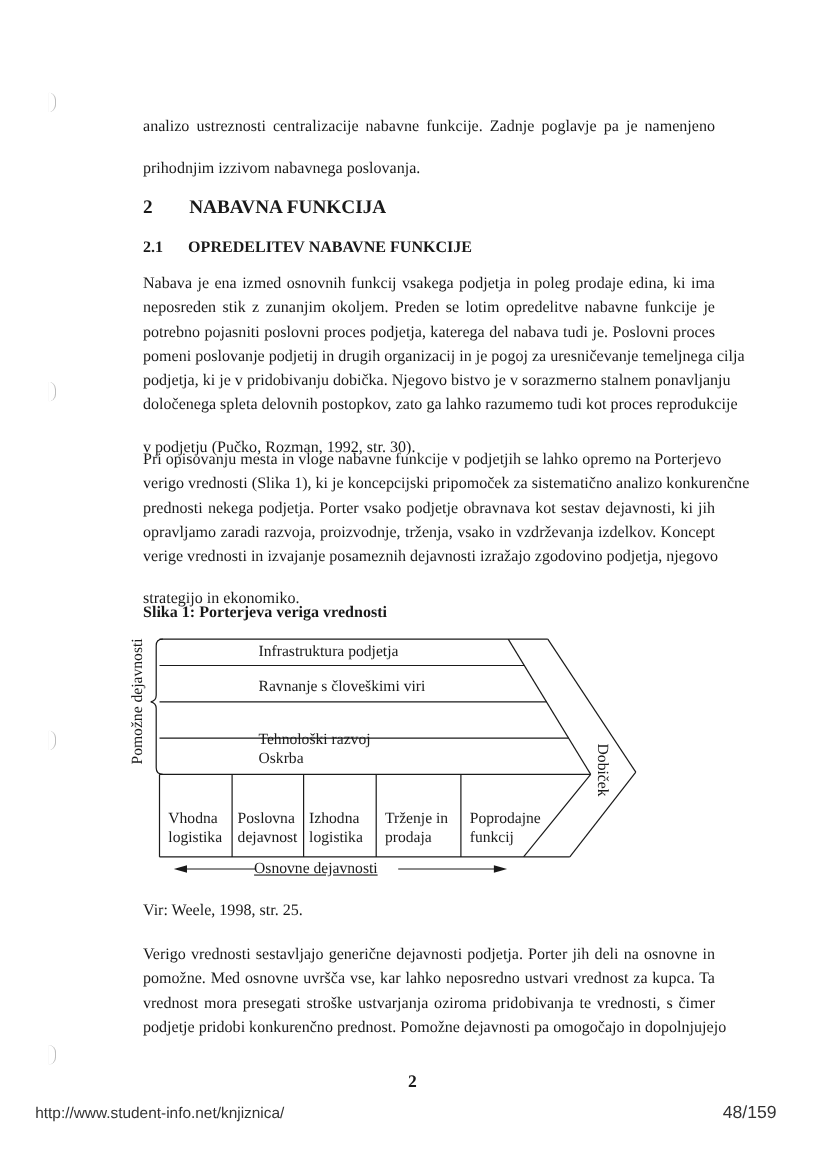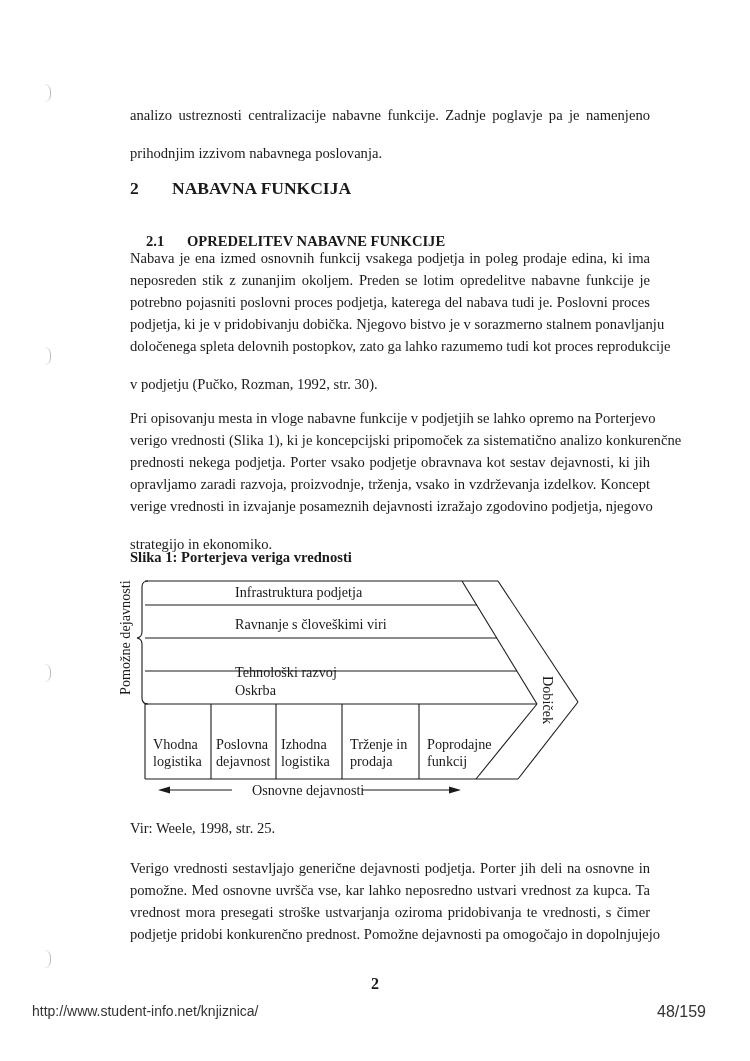--- a/index.html
+++ b/index.html
@@ -13,21 +13,21 @@
     position: absolute; left: 130px; width: 520px;
     font-size: 14.6px; line-height: 22.1px; text-align: justify; margin: 0;
   }
   .para .ln { display: block; text-align: justify; text-align-last: justify; white-space: nowrap; }
   .para .ln.last { text-align-last: left; margin-top: 16px; }
   .h1 {
     position: absolute; left: 130px; top: 178px; font-size: 17.5px; font-weight: bold; margin: 0;
   }
   .h1 .num { display: inline-block; width: 42px; }
   .h2 {
-    position: absolute; left: 130px; top: 217px; font-size: 14.6px; font-weight: bold; margin: 16px;
+    position: absolute; left: 130px; top: 217px; font-size: 14.6px; font-weight: bold; margin: 0;
   }
   .h2 .num { display: inline-block; width: 41px; }
   .caption {
     position: absolute; left: 130px; top: 549px; font-size: 14.6px; font-weight: bold;
   }
   .source { position: absolute; left: 130px; top: 820px; font-size: 14.6px; }
   .diagram { position: absolute; left: 100px; top: 570px; width: 500px; height: 230px; }
   .diagram svg { position: absolute; left: 0; top: 0; }
   .dtext { position: absolute; font-size: 14.2px; line-height: 17px; white-space: nowrap; }
   .vtext { position: absolute; font-size: 14.2px; white-space: nowrap; transform-origin: 0 0; }
@@ -56,20 +56,21 @@
   </h1>
 
   <h2 class="h2">
     <span class="num">2.1</span><span>OPREDELITEV NABAVNE FUNKCIJE</span>
   </h2>
 
   <p class="para" style="top:247px">
     <span class="ln">Nabava je ena izmed osnovnih funkcij vsakega podjetja in poleg prodaje edina, ki ima</span>
     <span class="ln">neposreden stik z zunanjim okoljem. Preden se lotim opredelitve nabavne funkcije je</span>
     <span class="ln">potrebno pojasniti poslovni proces podjetja, katerega del nabava tudi je. Poslovni proces</span>
+    <span class="ln">pomeni poslovanje podjetij in drugih organizacij in je pogoj za uresničevanje temeljnega cilja</span>
     <span class="ln">podjetja, ki je v pridobivanju dobička. Njegovo bistvo je v sorazmerno stalnem ponavljanju</span>
     <span class="ln">določenega spleta delovnih postopkov, zato ga lahko razumemo tudi kot proces reprodukcije</span>
     <span class="ln last">v podjetju (Pučko, Rozman, 1992, str. 30).</span>
   </p>
 
   <p class="para" style="top:407px">
     <span class="ln">Pri opisovanju mesta in vloge nabavne funkcije v podjetjih se lahko opremo na Porterjevo</span>
     <span class="ln">verigo vrednosti (Slika 1), ki je koncepcijski pripomoček za sistematično analizo konkurenčne</span>
     <span class="ln">prednosti nekega podjetja. Porter vsako podjetje obravnava kot sestav dejavnosti, ki jih</span>
     <span class="ln">opravljamo zaradi razvoja, proizvodnje, trženja, vsako in vzdrževanja izdelkov. Koncept</span>
@@ -135,21 +136,21 @@
       <div>Trženje in</div>
       <div>prodaja</div>
     </div>
     <div class="dtext" style="left:327px; top:166px;">
       <div>Poprodajne</div>
       <div>funkcij</div>
     </div>
 
     <div class="vtext" style="left:456px; top:106px; transform: rotate(90deg);">Dobiček</div>
 
-    <div class="dtext" style="left:152px; top:212px;">Osnovne dejavnosti</div>
+    <div class="dtext" style="left:131px; top:212px;text-decoration:underline;">Osnovne dejavnosti</div>
   </div>
 
   <div class="source">Vir: Weele, 1998, str. 25.</div>
 
   <p class="para" style="top:857px">
     <span class="ln">Verigo vrednosti sestavljajo generične dejavnosti podjetja. Porter jih deli na osnovne in</span>
     <span class="ln">pomožne. Med osnovne uvršča vse, kar lahko neposredno ustvari vrednost za kupca. Ta</span>
     <span class="ln">vrednost mora presegati stroške ustvarjanja oziroma pridobivanja te vrednosti, s čimer</span>
     <span class="ln">podjetje pridobi konkurenčno prednost. Pomožne dejavnosti pa omogočajo in dopolnjujejo</span>
   </p>

